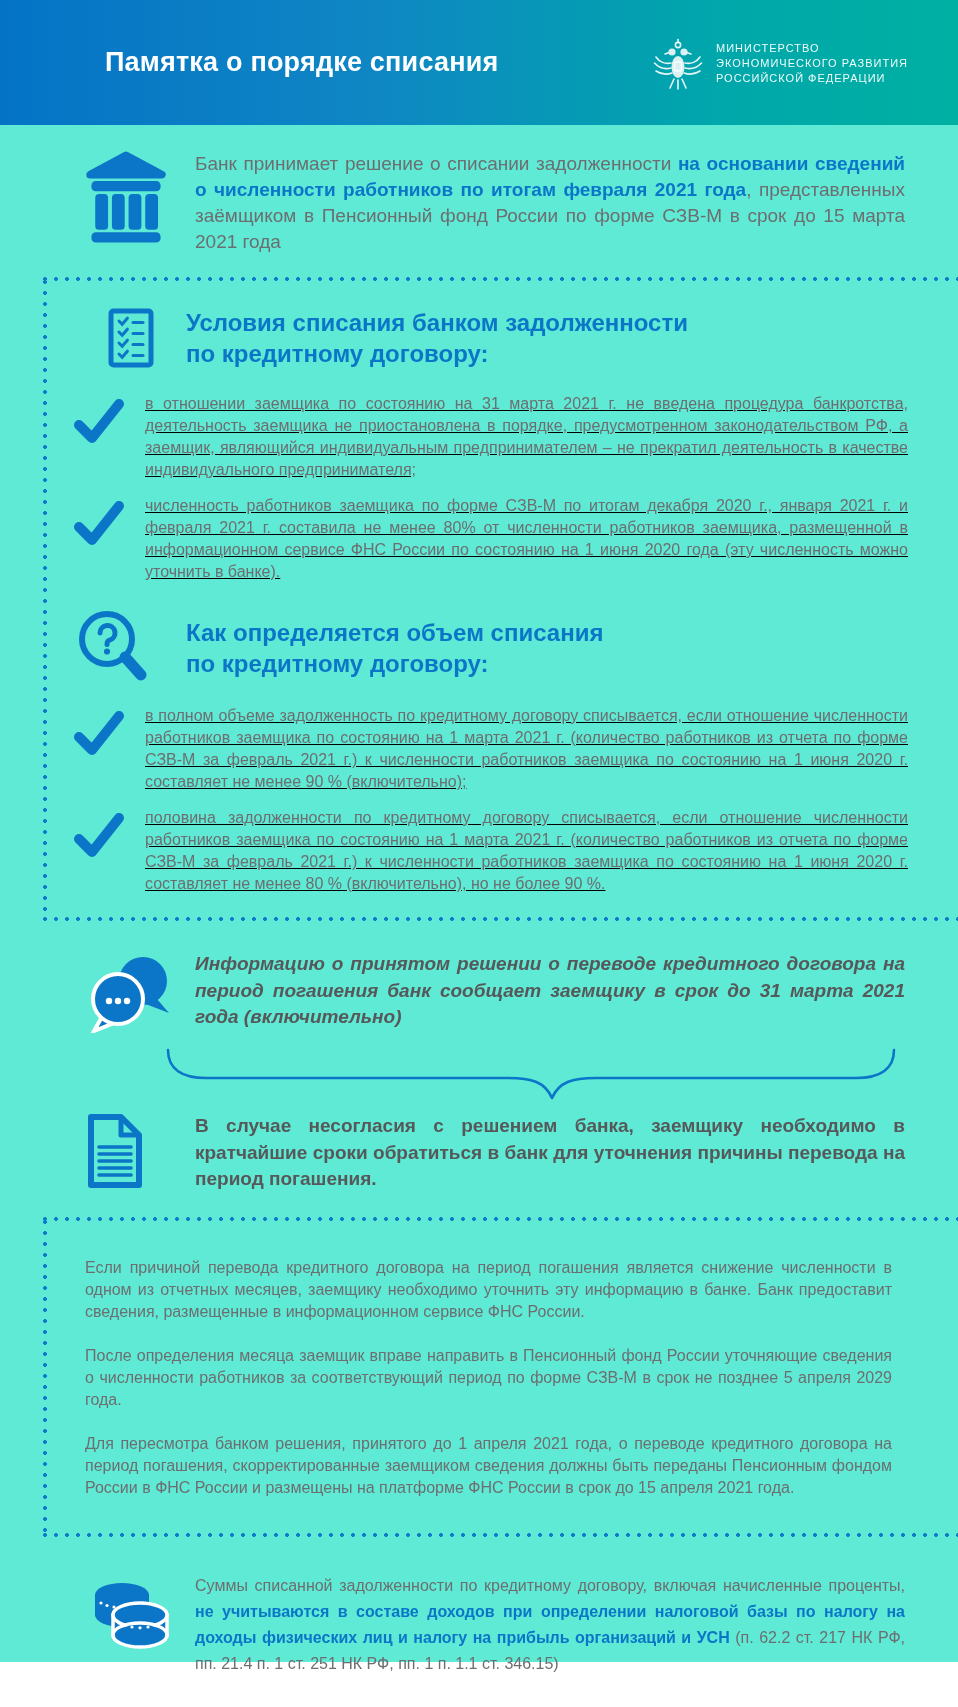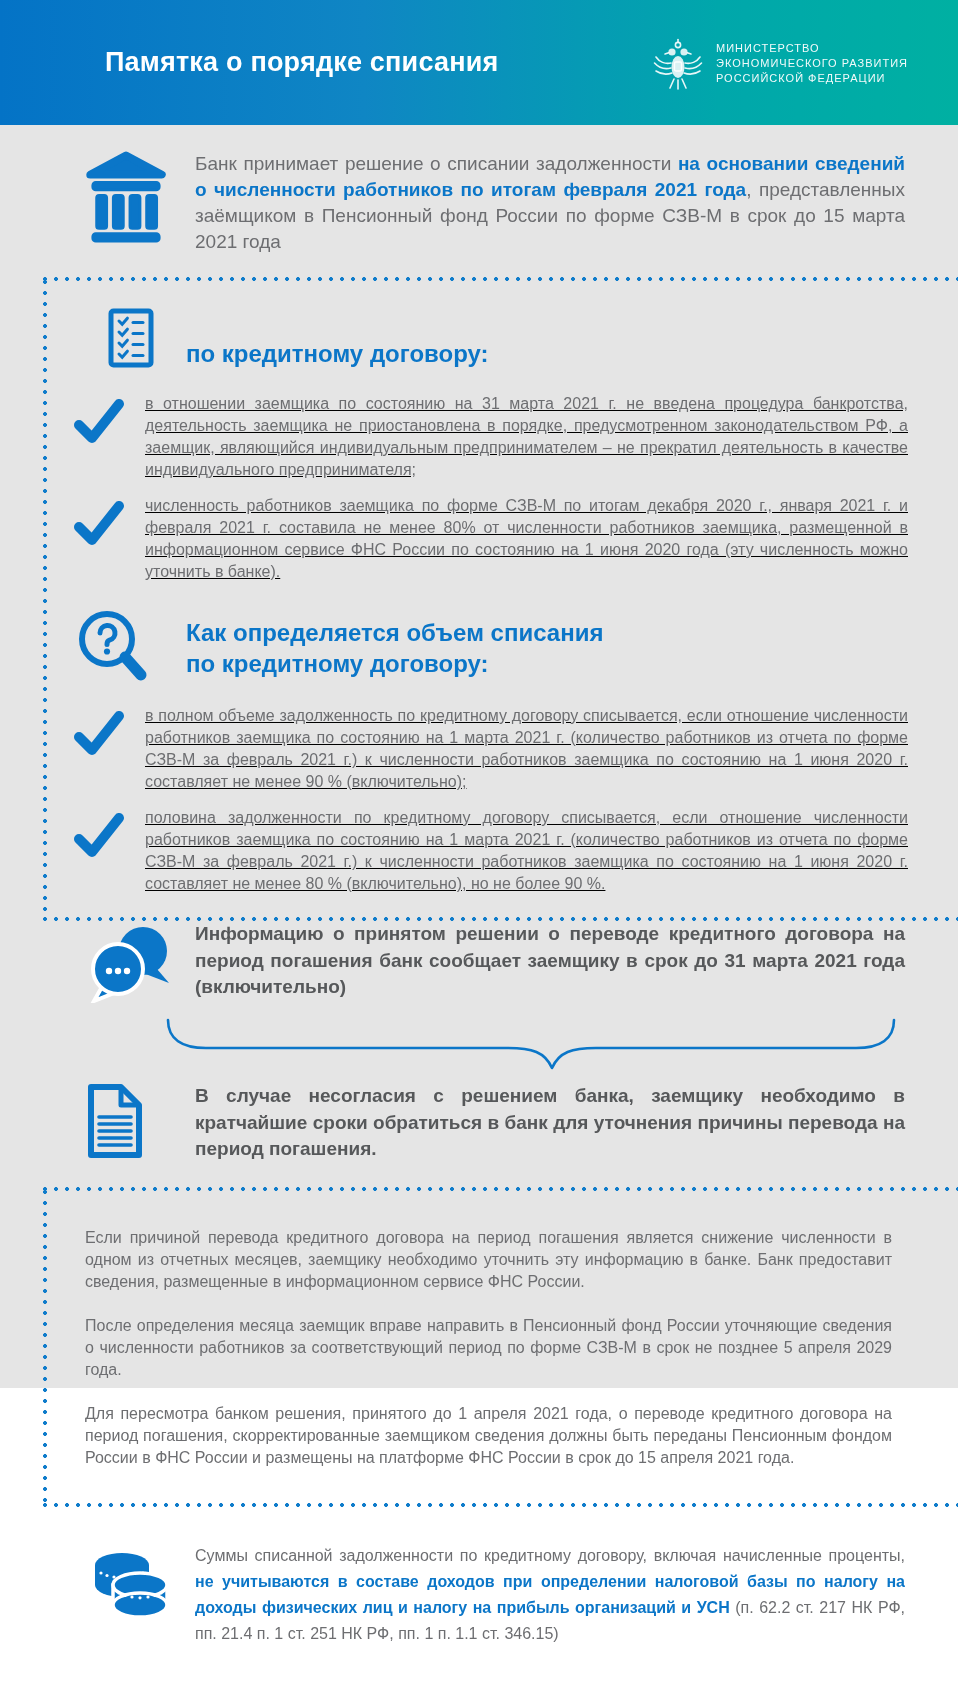--- a/index.html
+++ b/index.html
@@ -1,21 +1,21 @@
 <!DOCTYPE html>
 <html lang="ru"><head>
 <meta charset="utf-8">
 <style>
   html,body{margin:0;padding:0;}
   body{
     width:958px;height:1707px;background:#ffffff;overflow:hidden;
     font-family:"Liberation Sans","DejaVu Sans",sans-serif;
     -webkit-font-smoothing:antialiased;
   }
-  .page{width:958px;height:1388px;position:relative;background:#e5e5e5;}
+  .page{width:958px;height:1662px;position:relative;background:#5eead4;}
 
   
   .header{
     height:125px;display:flex;align-items:center;justify-content:space-between;
     background:linear-gradient(90deg,#0473c6 0%,#0f86c4 38%,#00a7ab 75%,#00b0a2 100%);
     padding:0 50px 0 105px;box-sizing:border-box;
   }
   .header h1{
     margin:0;color:#ffffff;font-size:27px;line-height:33px;font-weight:bold;letter-spacing:.2px;
   }
@@ -45,21 +45,21 @@
     background-size:4px 11px;background-repeat:repeat-y;}
 
   .box1{margin-top:22px;padding:30px 0 26px 0;}
   .h-row{display:grid;grid-template-columns:78px 1fr;padding:0 53px 0 65px;align-items:center;}
   .h-row2{display:grid;grid-template-columns:111px 1fr;padding:0 74px 0 32px;align-items:center;}
   .bh{color:#0b76c8;font-size:24px;line-height:31px;font-weight:bold;margin:0;}
   .b-row{display:grid;grid-template-columns:72px 1fr;padding:0 50px 0 30px;align-items:start;text-decoration:underline;}
   .b-row .ic{padding-top:6px;}
   .mt24{margin-top:24px;} .mt14{margin-top:14px;} .mt18{margin-top:18px;} .mt26{margin-top:26px;}
 
-  .chat-row{}
+  .chat-row{margin-top:30px;font-style:italic;}
   .brace-wrap{margin:14px 0 0 166px;height:56px;}
   .doc-row{margin-top:10px;}
 
   .box2{margin-top:24px;padding:40px 66px 38px 42px;}
   .box2 p{margin:0 0 22px 0;}
   .box2 p:last-child{margin-bottom:0;}
 
   .footer-row{margin-top:36px;}
   .footer-row .para-lg{font-size:16px;}
 
@@ -135,21 +135,21 @@
             <path d="M11,24 l3.2,3.2 5.2,-6"></path>
               <path d="M25,25.5 h10"></path>
             <path d="M11,35 l3.2,3.2 5.2,-6"></path>
               <path d="M25,36.5 h10"></path>
             <path d="M11,46 l3.2,3.2 5.2,-6"></path>
               <path d="M25,47.5 h10"></path>
           </g>
         </svg>
       </div>
       <h2 class="bh">
-        <br>
+        <span>Условия списания банком задолженности</span><br>
         <span>по кредитному договору:</span>
       </h2>
     </div>
 
     <div class="b-row mt24">
       <div class="ic">
         <svg width="52" height="46" viewBox="0 0 52 46" fill="none" stroke="#0b76c8" stroke-width="10" stroke-linecap="round" stroke-linejoin="round">
             <path d="M6,26 L19,39 L46,5"></path>
           </svg>
       </div>

